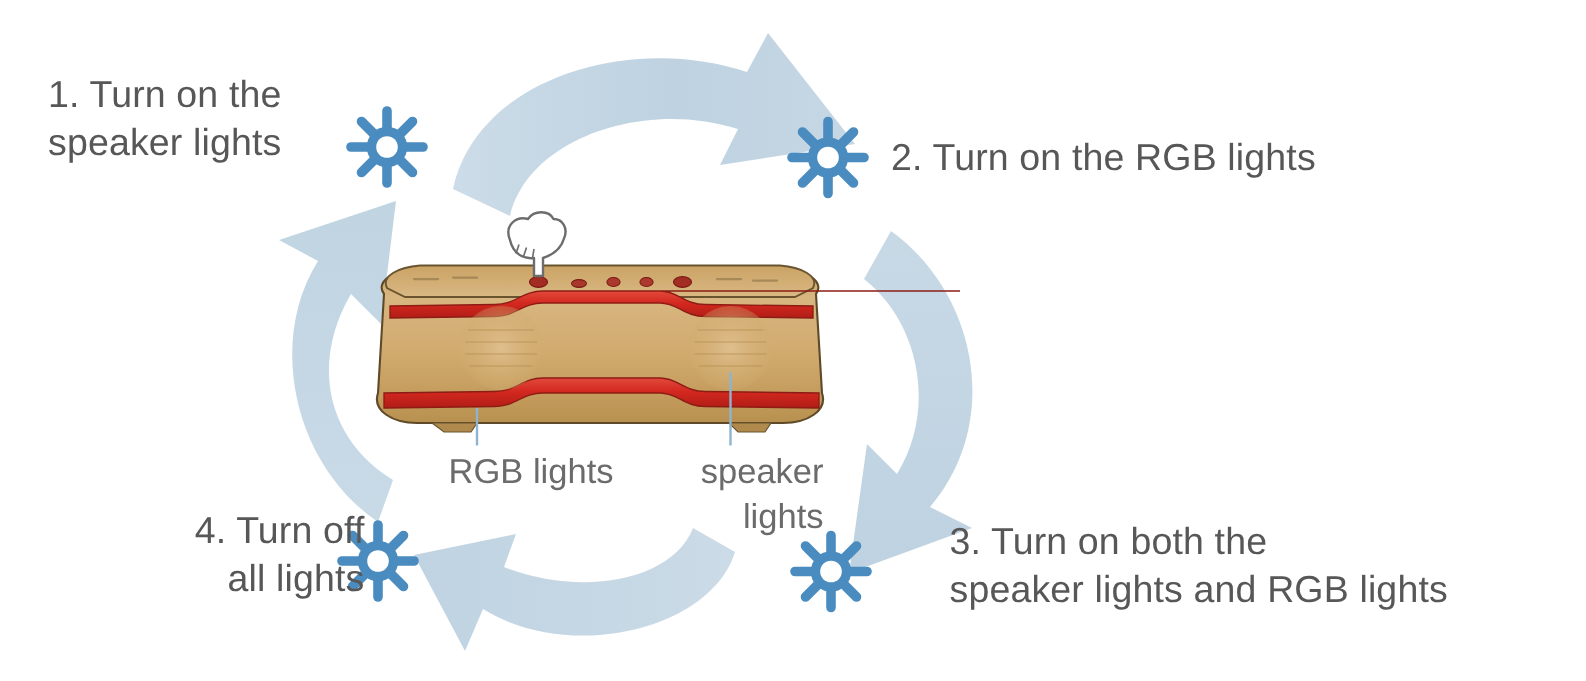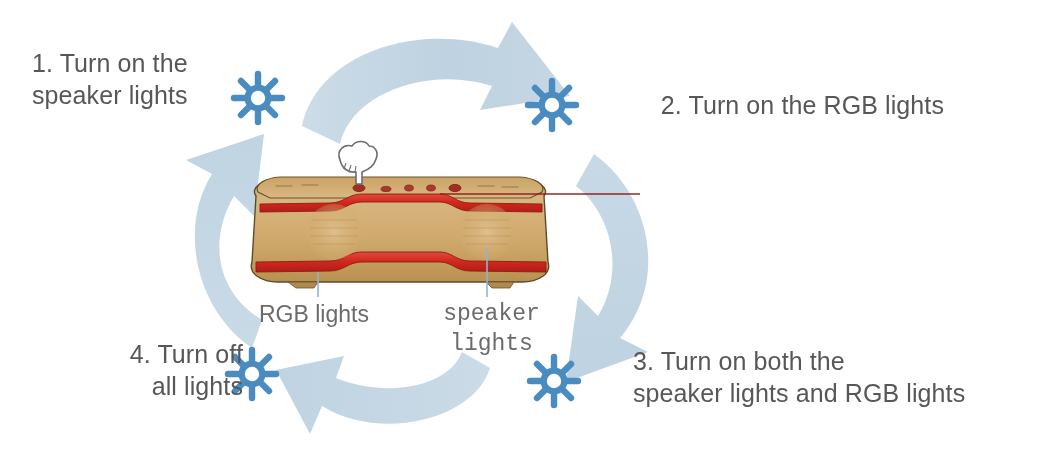--- a/index.html
+++ b/index.html
@@ -20,21 +20,21 @@
   
   .step-label {
     position: absolute;
     color: #575757;
     font-size: 25px;
     line-height: 1.28;
     letter-spacing: 0.1px;
     white-space: pre-line;
   }
   #step1-label { left: 32px;  top: 47px;  width: 210px; text-align: left; }
-  #step2-label { left: 594px; top: 89px;  width: 350px; text-align: right; }
+  #step2-label { left: 594px; top: 89px;  width: 350px; text-align: left; }
   #step3-label { left: 613px; top: 345px; width: 410px; text-align: left; margin-left: 20px; }
   #step4-label { left: 63px;  top: 338px; width: 180px; text-align: right; }
 
   
   .sun-icon {
     position: absolute;
     width: 60px;
     height: 60px;
   }
   #sun1 { left: 228px; top: 68px; }
@@ -51,22 +51,22 @@
   }
 
   
   .callout-label {
     position: absolute;
     color: #6b6b6b;
     font-size: 23px;
     line-height: 1.3;
     white-space: pre-line;
   }
-  #callout-rgb     { left: 259px; top: 300px; width: 150px; text-align: left; }
-  #callout-speaker { left: 434px; top: 300px; width: 115px; text-align: center; font-family: Liberation Mono, monospace; }
+  #callout-rgb     { left: 259px; top: 300px; width: 150px; text-align: right; }
+  #callout-speaker { left: 434px; top: 300px; width: 115px; text-align: right; }
 </style>
 </head>
 <body>
 
 <div id="stage">
 
   <svg id="arrows-layer" viewBox="0 0 1057 454">
     <defs>
       <linearGradient id="agTop" x1="0" y1="0" x2="1" y2="0">
         <stop offset="0%" stop-color="#ccdce8"></stop>

